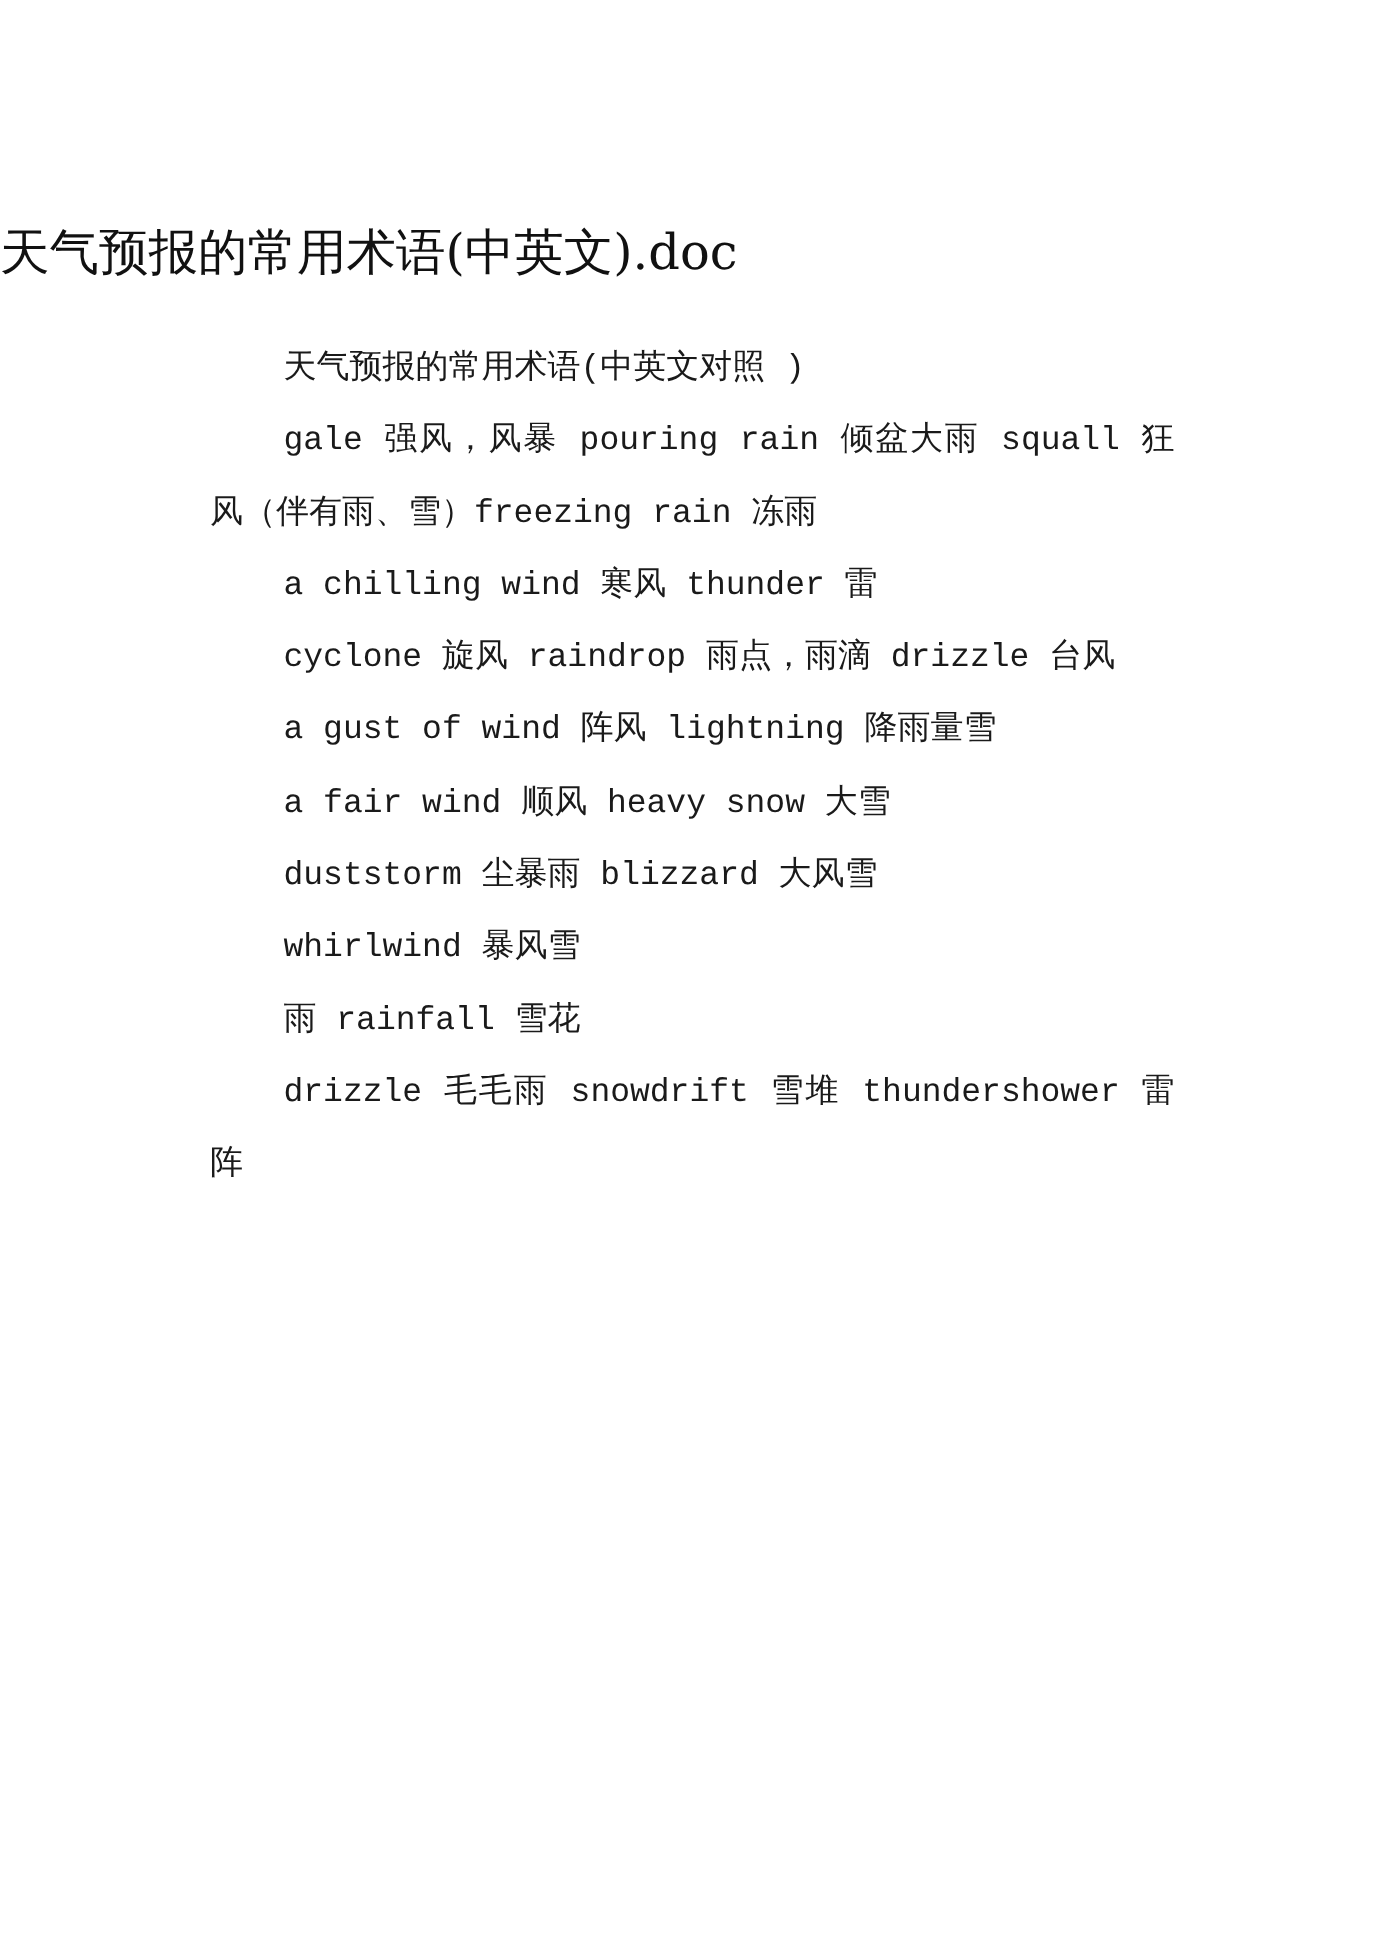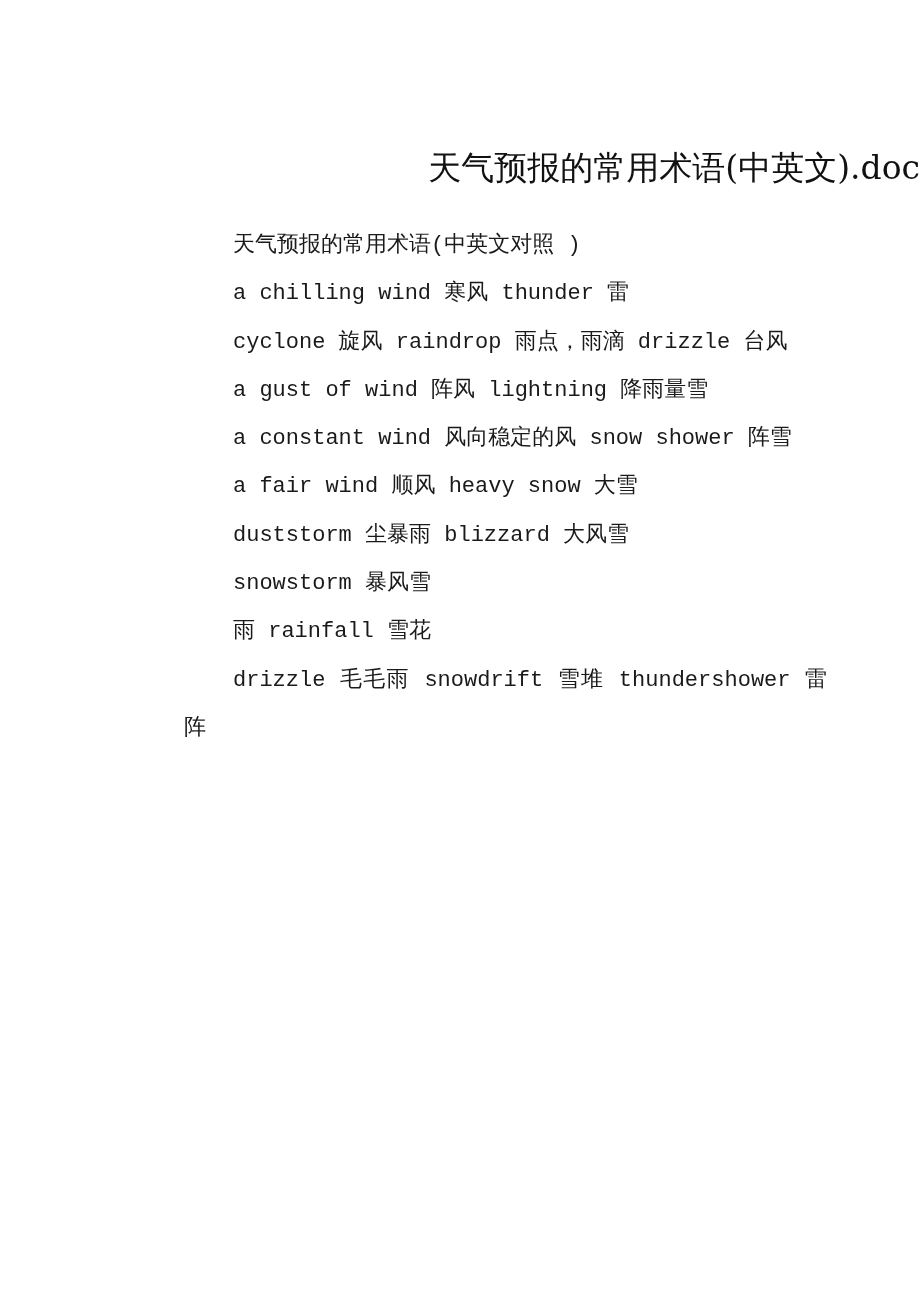--- a/index.html
+++ b/index.html
@@ -1,39 +1,39 @@
 <!DOCTYPE html>
 <html><head>
   <meta charset="utf-8">
   <style>
     html, body { margin: 0; padding: 0; background: #ffffff; }
     body { width: 920px; height: 1302px; position: relative; overflow: hidden; }
     .page { position: absolute; left: 0; top: 0; width: 920px; height: 1302px; background: #ffffff; }
     .title {
-      position: absolute; left: 0; top: 142px; width: 920px; text-align: right;
+      position: absolute; left: 0; top: 142px; width: 920px; text-align: left;
       font-family: "DejaVu Serif", "Liberation Serif", serif;
       font-size: 33px; line-height: 52px; color: #111111; letter-spacing: 0px;
     }
     .body {
       position: absolute; left: 140px; top: 222px; width: 643px;
       font-family: "Liberation Mono", "DejaVu Sans Mono", monospace;
-      font-size: 22px; line-height: 48.3px; color: #1a1a1a; margin-left: 44px;
+      font-size: 22px; line-height: 48.3px; color: #1a1a1a;
     }
     .para { margin: 0; text-indent: 49px; text-align: justify; text-align-last: left; white-space: normal; }
   </style>
 </head>
 <body>
 
 <div class="page">
   <div class="title">天气预报的常用术语(中英文).doc</div>
   <div class="body">
     <p class="para">天气预报的常用术语(中英文对照 )</p>
+    <p class="para">gale 强风，风暴 pouring rain 倾盆大雨 squall 狂风（伴有雨、雪）freezing rain 冻雨</p>
     <p class="para">a chilling wind 寒风 thunder 雷</p>
     <p class="para">cyclone 旋风 raindrop 雨点，雨滴 drizzle 台风</p>
     <p class="para">a gust of wind 阵风 lightning 降雨量雪</p>
-    <p class="para">a constant wind 风向稳定的风 snow shower 阵雪</p>
     <p class="para">a fair wind 顺风 heavy snow 大雪</p>
     <p class="para">duststorm 尘暴雨 blizzard 大风雪</p>
-    <p class="para">snowstorm 暴风雪</p>
+    <p class="para">whirlwind 暴风雪</p>
     <p class="para">雨 rainfall 雪花</p>
     <p class="para">drizzle 毛毛雨 snowdrift 雪堆 thundershower 雷阵</p>
   </div>
 </div>
 
 </body></html>

